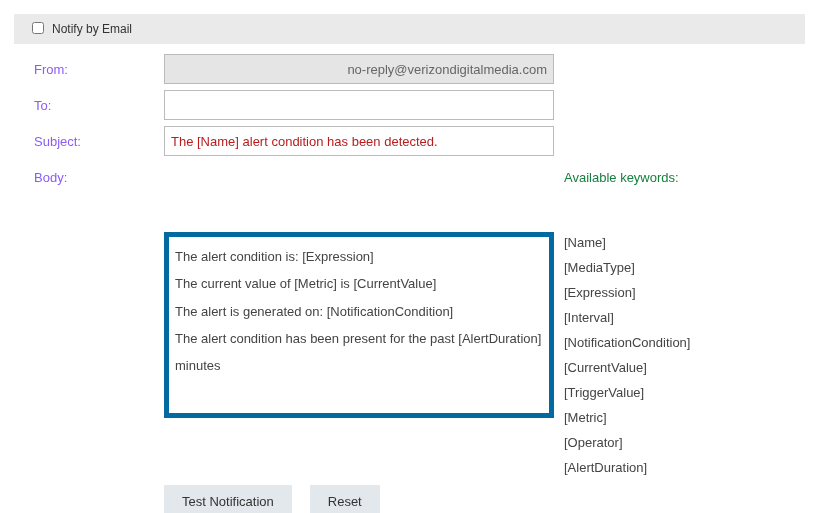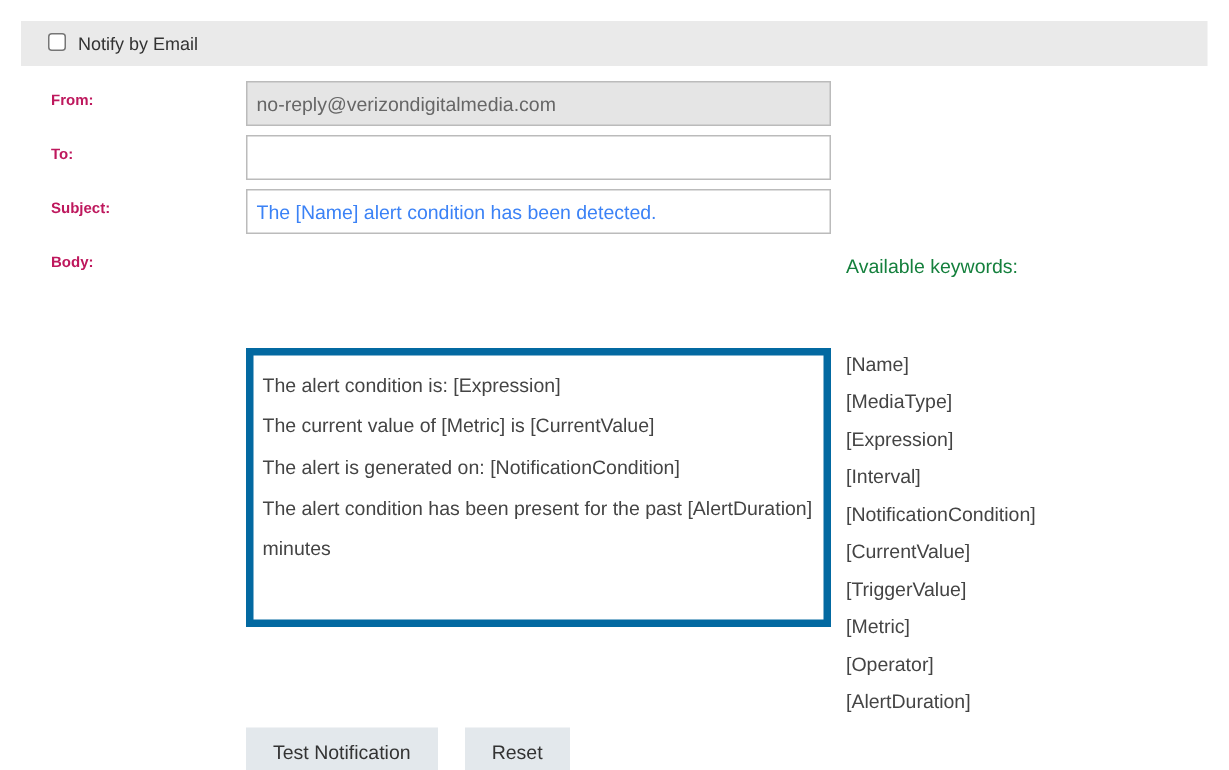--- a/index.html
+++ b/index.html
@@ -34,39 +34,39 @@
   }
   .row {
     display: flex;
     align-items: flex-start;
     margin-bottom: 6px;
   }
   .label-col {
     width: 150px;
     padding-top: 8px;
     padding-left: 20px;
-    font-size: 10px;
-    color: #be185d;
-    font-weight: bold;
+    font-size: 13px;
+    color: #8b5cf6;
   }
   .field-col {
     width: 390px;
   }
   .field-input {
     width: 100%;
     height: 30px;
     border: 1px solid #bbb;
     padding: 4px 6px;
     font-size: 13px;
     font-family: inherit;
-    color: #3b82f6;
+    color: #b91c1c;
   }
   .field-input[readonly] {
     background: #e5e5e5;
     color: #666;
+    text-align: right;
   }
   .body-textarea {
     width: 100%;
     height: 186px;
     border: 5px solid #0369a1;
     padding: 6px;
     font-size: 13px;
     font-family: inherit;
     color: #444;
     resize: none;

